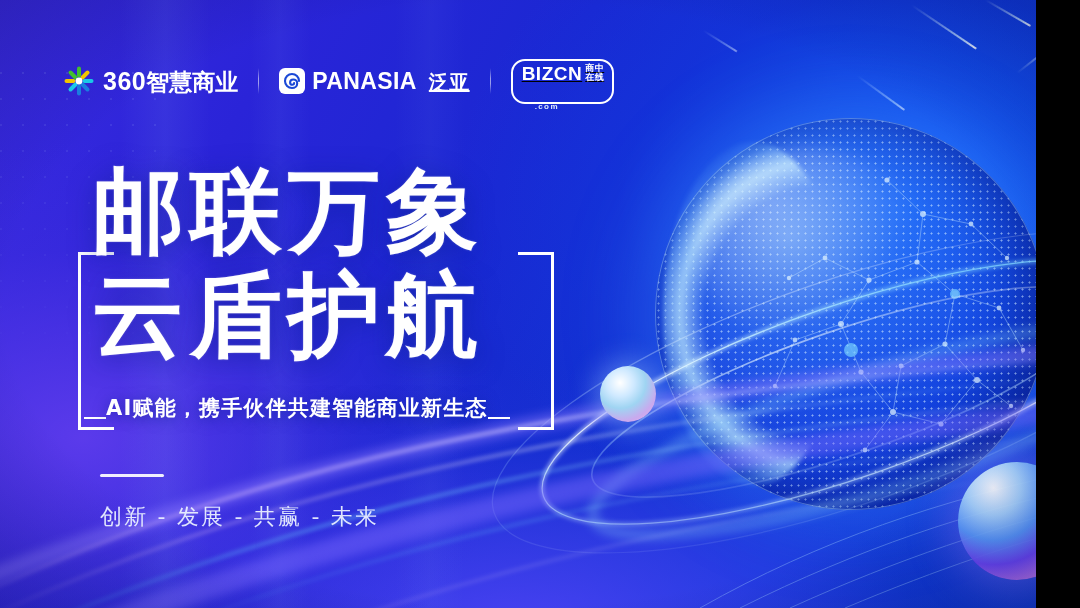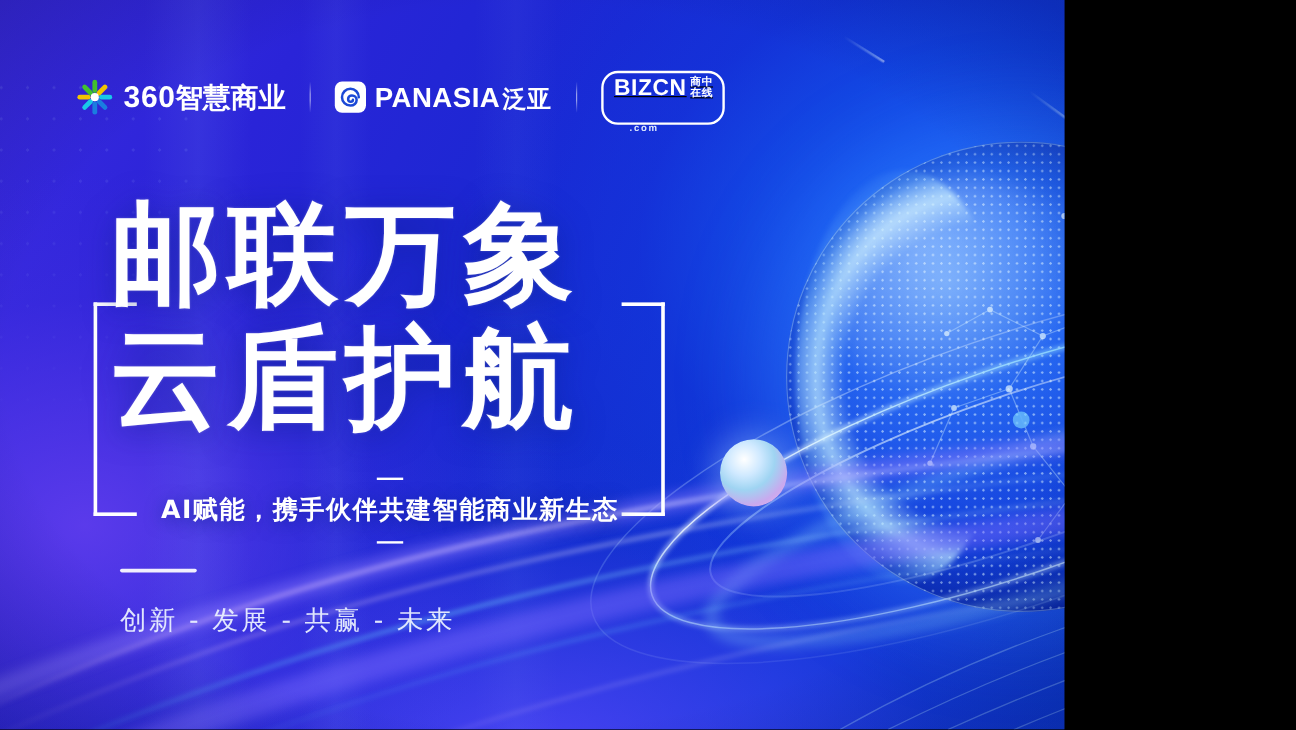--- a/index.html
+++ b/index.html
@@ -1,20 +1,20 @@
 <!DOCTYPE html>
 <html><head>
 <meta charset="utf-8">
 <style>
   * { margin:0; padding:0; box-sizing:border-box; }
   html,body { width:1080px; height:608px; overflow:hidden; background:#000; }
 
   .banner{
     position:relative;
-    width:887px; height:608px;
+    width:1036px; height:608px;
     overflow:hidden;
     font-family:"Liberation Sans","DejaVu Sans",sans-serif;
     background:
       radial-gradient(ellipse 62% 80% at 88% 34%, rgba(24,110,255,0.85) 0%, rgba(16,60,230,0.35) 45%, rgba(0,0,0,0) 72%),
       radial-gradient(ellipse 55% 65% at 8% 72%, rgba(103,64,240,0.80) 0%, rgba(70,48,225,0.30) 48%, rgba(0,0,0,0) 75%),
       radial-gradient(ellipse 70% 55% at 50% 104%, rgba(92,72,255,0.75) 0%, rgba(40,50,220,0.2) 55%, rgba(0,0,0,0) 80%),
       linear-gradient(118deg,#3b2ae0 0%,#2a24d8 22%,#1a28d2 44%,#1231cf 62%,#0f3ad8 78%,#0b39cc 100%);
   }
 
   
@@ -115,21 +115,21 @@
   }
   .logo360-text .cn{ font-size:23px; letter-spacing:0px; }
 
   
   .logopan{ display:flex; align-items:center; gap:7px; }
   .pan-mark{
     width:26px; height:26px; border-radius:6px; background:#fff;
     display:flex; align-items:center; justify-content:center; flex:none;
   }
   .pan-text{ font-size:23px; font-weight:700; color:#fff; letter-spacing:0.4px; line-height:1; white-space:nowrap; }
-  .pan-text .cn{ font-size:20px; margin-left:2px; }
+  .pan-text .cn{ font-size:20px; margin-left:12px;text-decoration:underline; }
 
   
   .logobiz{ position:relative; display:flex; align-items:center; gap:5px; }
   .biz-badge{
     position:relative; display:flex; align-items:center; gap:3px;
     padding:3px 8px 19px 9px;
     border:2px solid #fff; border-radius:14px 14px 14px 14px;text-decoration:underline;
   }
   .biz-word{
     font-size:19px; font-weight:700; color:#fff; line-height:1;
@@ -162,21 +162,21 @@
   }
   .hl-line{
     font-family:"DejaVu Sans","Liberation Sans",sans-serif;
     font-size:92px; font-weight:700; color:#fff;
     line-height:1.13; letter-spacing:6px; white-space:nowrap;
     text-shadow:0 4px 26px rgba(10,30,140,0.55), 0 0 2px rgba(255,255,255,0.35);
   }
 
   .subtitle-row{
     position:absolute; left:84px; top:398px;
-    display:flex; align-items:center; gap:15px; width:482px;flex-direction:column;
+    display:flex; align-items:flex-end; gap:0; width:482px;
   }
   .sub-dash{ height:2px; background:#fff; flex:none; }
   .sub-dash.l{ width:22px; }
   .sub-dash.r{ width:22px; }
   .subtitle{
     font-family:"DejaVu Sans","Liberation Sans",sans-serif;
     font-size:21px; font-weight:700; color:#fff; letter-spacing:1.2px;
     white-space:nowrap; line-height:1;
     text-shadow:0 2px 14px rgba(10,30,140,0.6);
   }

